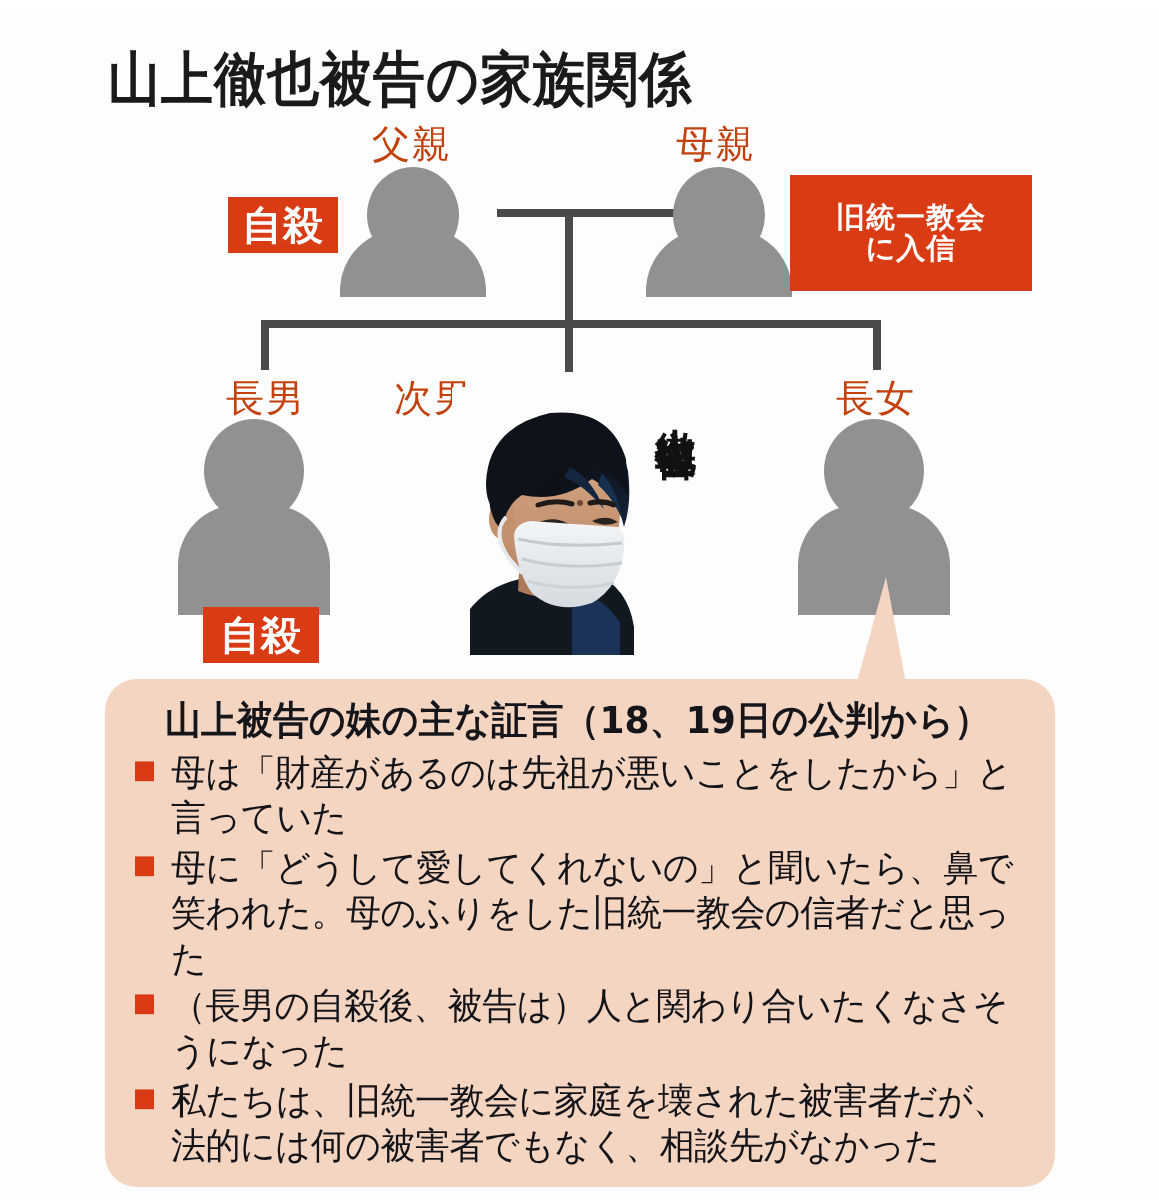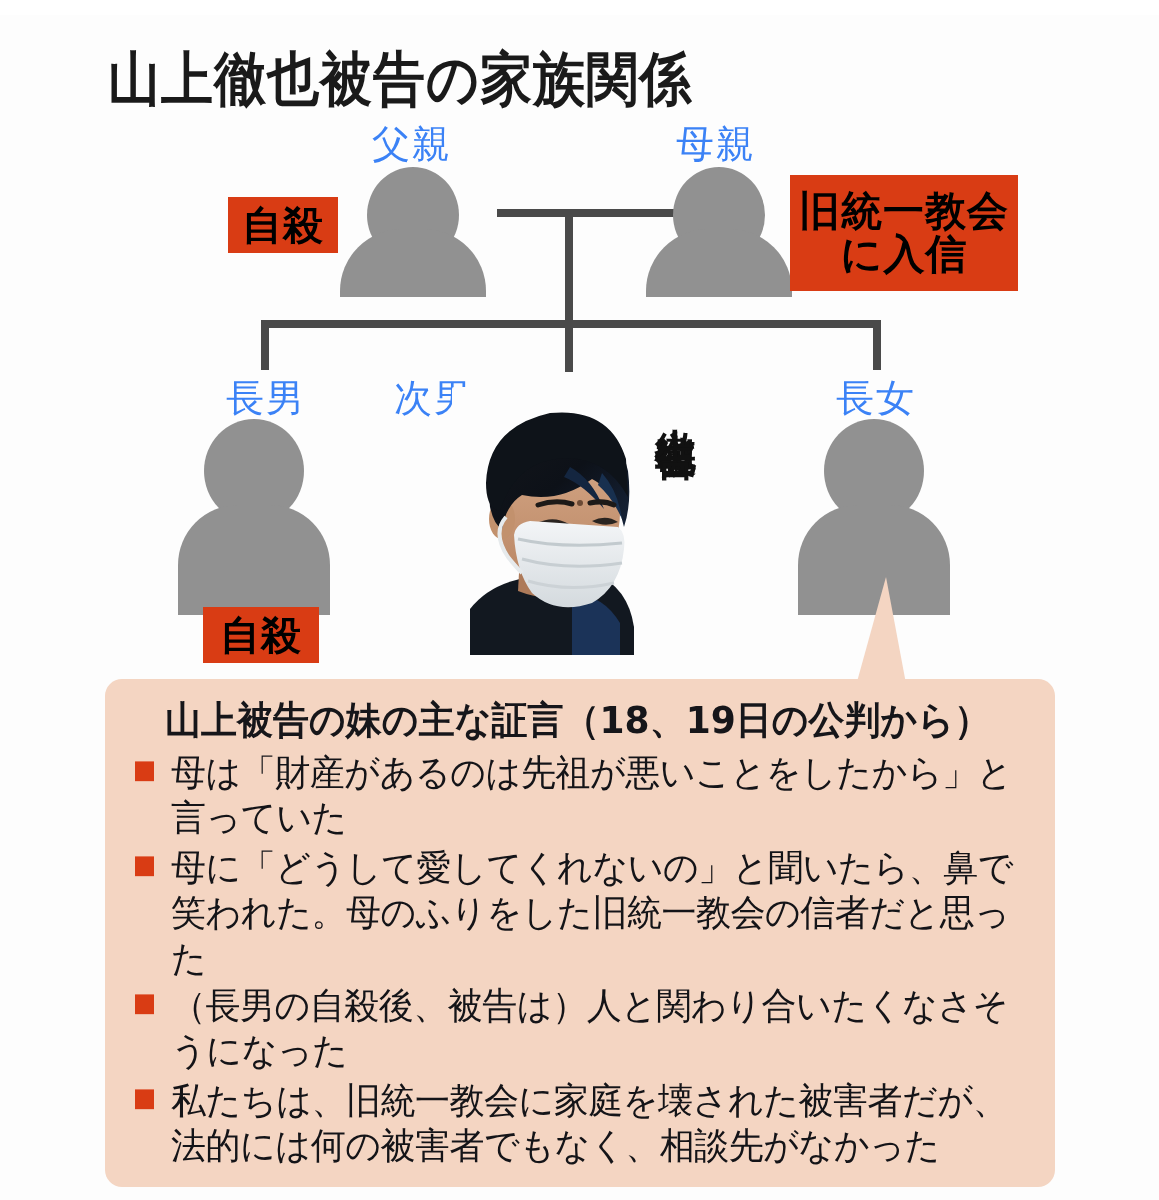--- a/index.html
+++ b/index.html
@@ -39,40 +39,40 @@
     position:absolute;left:50%;bottom:0;
     transform:translateX(-50%);
     background:#919191;
   }
 
   
   .p-label{
     position:absolute;
     font-family:"Liberation Serif","DejaVu Serif",serif;
     font-size:38px;
-    color:#3b82f6;
+    color:#c2410c;
     white-space:nowrap;
     letter-spacing:2px;
   }
 
   
   .badge{
     position:absolute;
     background:#d93c14;
-    color:#000000;
+    color:#ffffff;
     font-family:"DejaVu Sans","Liberation Sans",sans-serif;
     font-weight:bold;
     text-align:center;
     line-height:1.06;
     letter-spacing:1px;
     white-space:pre-line;
     display:flex;align-items:center;justify-content:center;
   }
   #badge-father{left:228px;top:182px;width:110px;height:56px;font-size:40px;}
-  #badge-mother{left:790px;top:160px;width:212px;height:112px;font-size:41px;padding:2px 8px;}
+  #badge-mother{left:790px;top:160px;width:212px;height:112px;font-size:29px;padding:2px 15px;}
   #badge-eldest-son{left:203px;top:592px;width:116px;height:56px;font-size:40px;}
 
   
   .line{position:absolute;background:#4a4a4a;}
 
   
   .photo{
     position:absolute;left:452px;top:372px;width:190px;height:268px;
     overflow:hidden;
   }
@@ -89,21 +89,21 @@
     line-height:1.0;
     letter-spacing:2px;
     color:#111;
     height:260px;
   }
 
   
   #callout{
     position:absolute;left:105px;top:664px;width:950px;height:508px;
     background:#f4d5c2;
-    border-radius:17px;
+    border-radius:32px;
   }
   #callout-tail{
     position:absolute;left:845px;top:562px;width:70px;height:112px;
   }
   .callout-head{
     position:absolute;left:60px;top:16px;width:880px;
     font-family:"DejaVu Sans","Liberation Sans",sans-serif;
     font-weight:bold;
     font-size:36px;
     color:#16161a;

